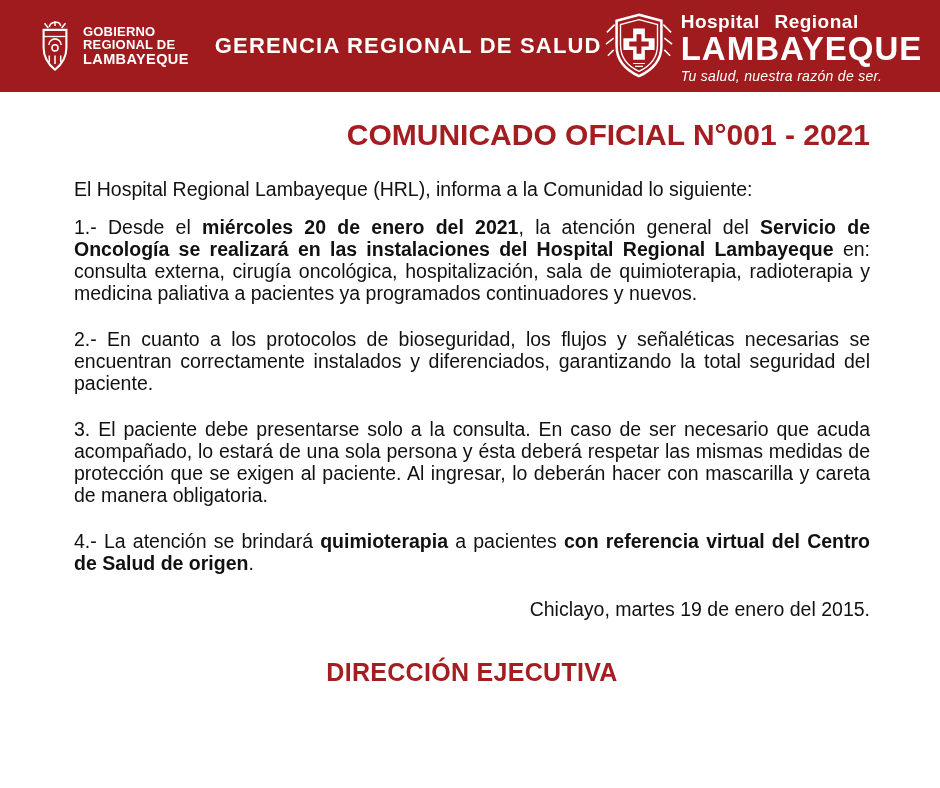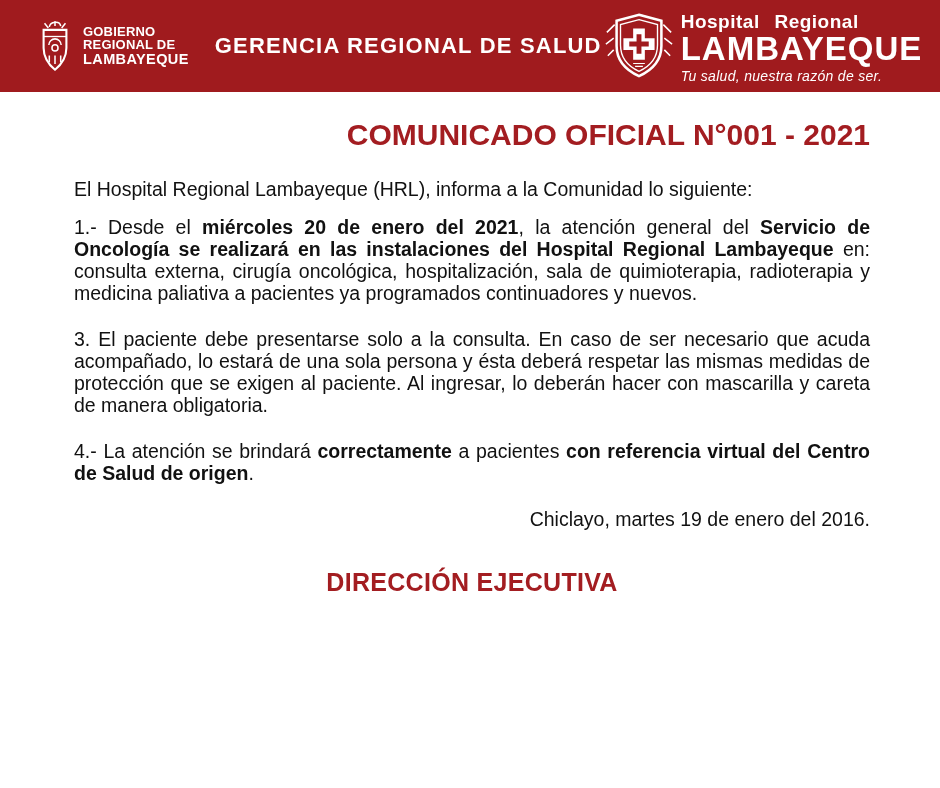--- a/index.html
+++ b/index.html
@@ -79,18 +79,19 @@
       <div class="hosp-tagline">Tu salud, nuestra razón de ser.</div>
     </div>
   </div>
 </div>
 
 <div class="main">
   <h1 class="doc-title">COMUNICADO OFICIAL N°001 - 2021</h1>
   <p class="intro">El Hospital Regional Lambayeque (HRL), informa a la Comunidad lo siguiente:</p>
   <div>
       <p class="para"><span>1.- Desde el </span><span class="b">miércoles 20 de enero del 2021</span><span>, la atención general del </span><span class="b">Servicio de Oncología se realizará en las instalaciones del Hospital Regional Lambayeque</span><span> en: consulta externa, cirugía oncológica, hospitalización, sala de quimioterapia, radioterapia y medicina paliativa a pacientes ya programados continuadores y nuevos.</span></p>
+      <p class="para"><span>2.- En cuanto a los protocolos de bioseguridad, los flujos y señaléticas necesarias se encuentran correctamente instalados y diferenciados, garantizando la total seguridad del paciente.</span></p>
       <p class="para"><span>3. El paciente debe presentarse solo a la consulta. En caso de ser necesario que acuda acompañado, lo estará de una sola persona y ésta deberá respetar las mismas medidas de protección que se exigen al paciente. Al ingresar, lo deberán hacer con mascarilla y careta de manera obligatoria.</span></p>
-      <p class="para"><span>4.- La atención se brindará </span><span class="b">correctamente</span><span> a pacientes </span><span class="b">con referencia virtual del Centro de Salud de origen</span><span>.</span></p>
+      <p class="para"><span>4.- La atención se brindará </span><span class="b">quimioterapia</span><span> a pacientes </span><span class="b">con referencia virtual del Centro de Salud de origen</span><span>.</span></p>
     </div>
-  <p class="dateline">Chiclayo, martes 19 de enero del 2016.</p>
+  <p class="dateline">Chiclayo, martes 19 de enero del 2015.</p>
   <div class="signature">DIRECCIÓN EJECUTIVA</div>
 </div>
 
 </body></html>

